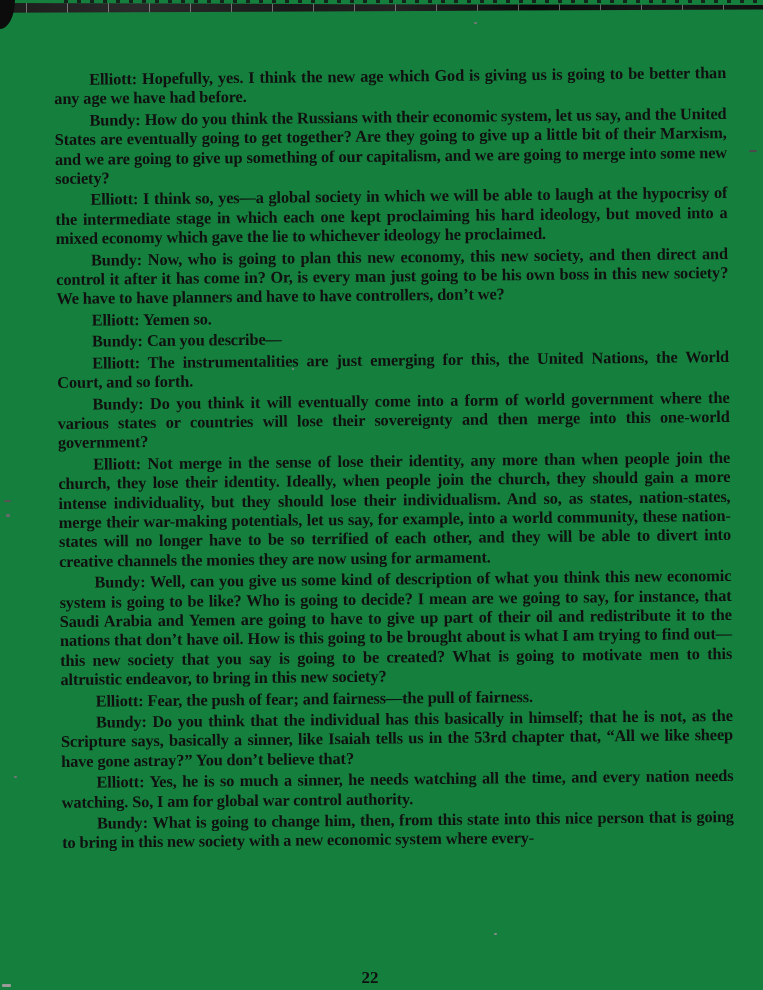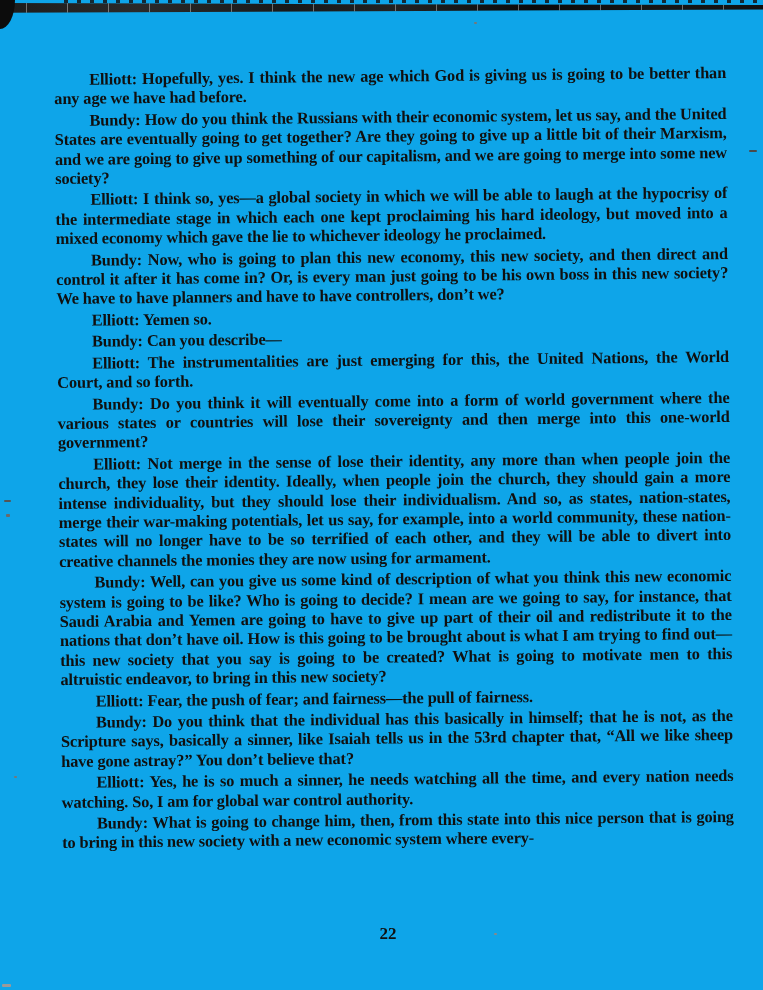--- a/index.html
+++ b/index.html
@@ -5,21 +5,21 @@
   html, body {
     margin: 0;
     padding: 0;
     background: #fcfcfc;
     font-family: "Liberation Serif", "DejaVu Serif", serif;
   }
   .page {
     position: relative;
     width: 763px;
     height: 990px;
-    background: #0ea5e9;
+    background: #15803d;
     overflow: hidden;
     color: #101010;
   }
   
   .dot-row {
     position: absolute;
     top: 0;
     left: 64px;
     right: 0;
     height: 3px;
@@ -68,27 +68,26 @@
     transform-origin: 0 0;
   }
   .dlg p {
     margin: 0 0 2px 0;
     text-indent: 35px;
     text-align: justify;
   }
   .page-number {
     position: absolute;
     left: 0;
-    top: 924px;
+    top: 968px;
     width: 700px;
     text-align: center;
     text-indent: 40px;
     font-size: 17px;
     font-weight: 700;
-    padding-left: 18px;
   }
   .speck {
     position: absolute;
     background: #666;
     border-radius: 1px;
   }
 </style>
 </head>
 <body>
 

